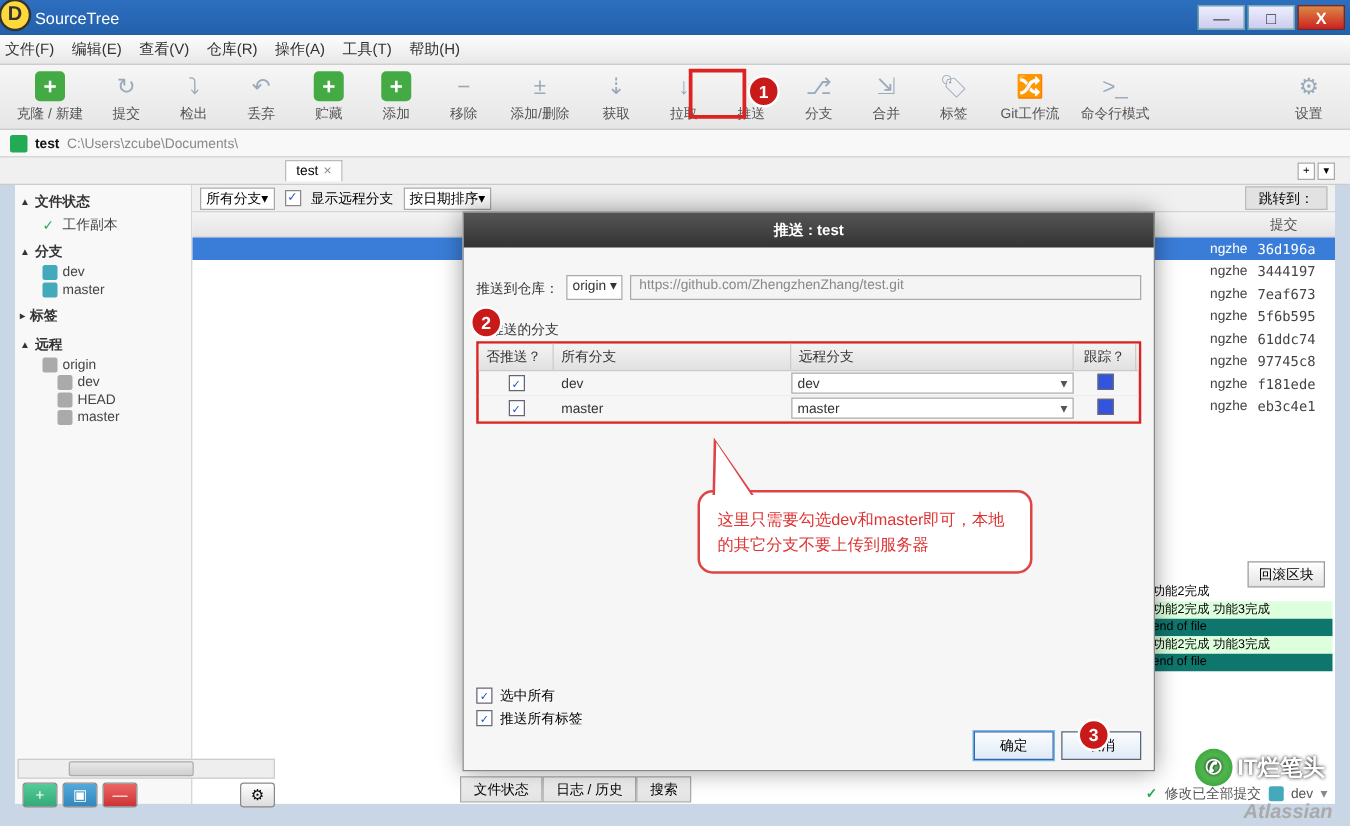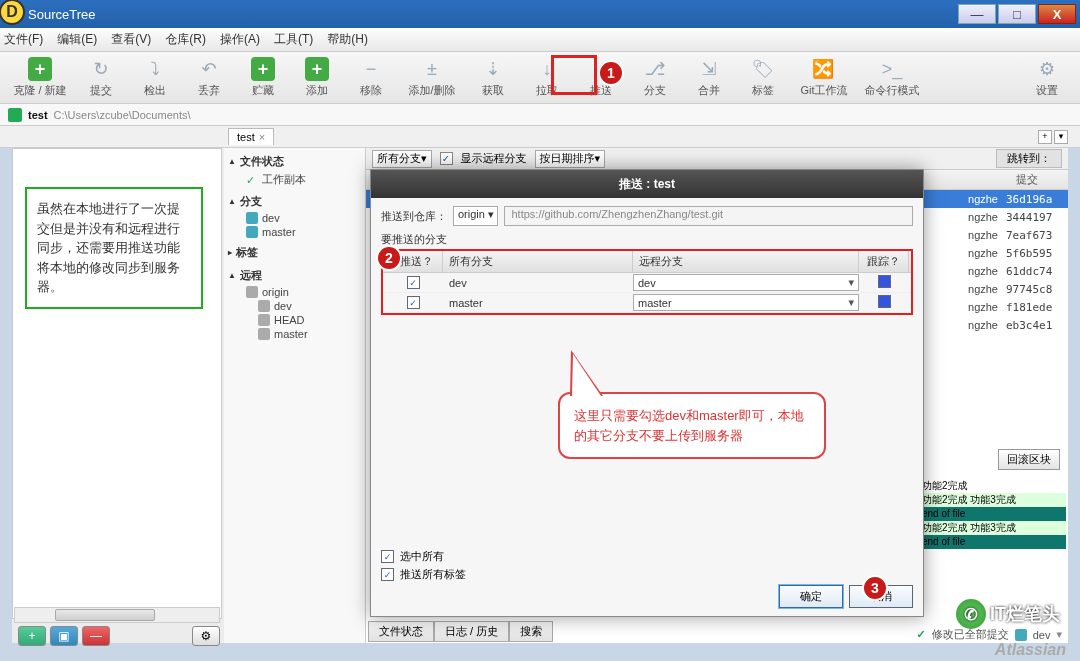--- a/index.html
+++ b/index.html
@@ -69,21 +69,21 @@
 .commit-head{height:20px;background:linear-gradient(#f4f4f4,#e4e4e4);border-bottom:1px solid #ccc;text-align:center;font-size:11px;color:#555;display:flex;align-items:center;justify-content:flex-end;padding-right:30px;}
 .commit-list{font-size:11px;}
 .commit-list .row{height:18px;display:flex;align-items:center;justify-content:flex-end;padding-right:8px;gap:8px;color:#444;}
 .commit-list .row.sel{background:#3a7dd8;color:#fff;}
 .commit-list .row .auth{width:60px;text-align:right;}
 .commit-list .row .hash{width:54px;font-family:monospace;}
 
 .dialog-backdrop{position:absolute;left:370px;top:169px;width:554px;height:448px;background:#f6f6f6;border:1px solid #888;box-shadow:0 0 18px rgba(0,0,0,.4);z-index:50;}
 .dlg-title{height:28px;background:linear-gradient(#555,#333);color:#fff;display:flex;align-items:center;justify-content:center;font-size:12px;font-weight:bold;}
 .dlg-body{padding:6px 10px;font-size:11px;color:#333;}
-.dlg-row{display:flex;align-items:center;gap:6px;margin:2px 0;}
+.dlg-row{display:flex;align-items:center;gap:6px;margin:16px 0;}
 .dlg-row select,.dlg-row .sel-box{border:1px solid #aaa;background:#fff;padding:1px 4px;height:20px;}
 .dlg-row .url-box{flex:1;border:1px solid #aaa;background:#f4f4f4;color:#888;height:20px;padding:1px 6px;}
 .dlg-subhead{margin-top:6px;}
 .branch-table{border:2px solid #d22;margin-top:2px;}
 .bt-head{display:flex;background:linear-gradient(#f4f4f4,#e0e0e0);border-bottom:1px solid #ccc;font-size:11px;}
 .bt-head div{padding:3px 6px;border-right:1px solid #ccc;}
 .bt-h1{width:60px;} .bt-h2{width:190px;} .bt-h3{width:226px;} .bt-h4{width:50px;text-align:center;font-family:Liberation Mono, monospace;}
 .bt-row{display:flex;align-items:center;border-bottom:1px solid #eee;font-size:11px;height:20px;}
 .bt-row .c1{width:60px;text-align:center;} .bt-row .c2{width:190px;padding-left:6px;} .bt-row .c3{width:226px;display:flex;align-items:center;} .bt-row .c4{width:50px;text-align:center;}
 .cbox{width:13px;height:13px;border:1px solid #667;background:#fff;display:inline-flex;align-items:center;justify-content:center;color:#25c;font-size:9px;}
@@ -100,21 +100,21 @@
 
 .num-circle{width:26px;height:26px;border-radius:50%;background:#c91919;color:#fff;border:2px solid #fff;display:flex;align-items:center;justify-content:center;font-size:14px;font-weight:bold;position:absolute;z-index:60;}
 .n1{top:60px;left:598px;} .n2{top:245px;left:376px;} .n3{top:575px;left:862px;}
 
 .speech{position:absolute;top:392px;left:558px;width:268px;background:#fff;border:2px solid #d44;border-radius:12px;padding:12px 14px;font-size:13px;line-height:1.5;color:#d33;z-index:55;}
 .speech::before{content:"";position:absolute;top:-44px;left:10px;width:0;height:0;border-left:1px solid transparent;border-right:32px solid transparent;border-bottom:46px solid #d44;}
 .speech::after{content:"";position:absolute;top:-40px;left:12px;width:0;height:0;border-left:1px solid transparent;border-right:28px solid transparent;border-bottom:42px solid #fff;}
 
 .watermark-center{position:absolute;top:340px;left:460px;color:#bbb;font-size:14px;letter-spacing:2px;}
 .rollback-btn{position:absolute;top:449px;right:20px;border:1px solid #999;background:linear-gradient(#fff,#e4e4e4);padding:2px 8px;font-size:11px;z-index:30;}
-.file-status-fragments{position:absolute;top:479px;right:14px;width:144px;font-size:10px;font-family:monospace;line-height:14px;z-index:30;}
+.file-status-fragments{position:absolute;top:467px;right:14px;width:144px;font-size:10px;font-family:monospace;line-height:14px;z-index:30;}
 .file-status-fragments .g{background:#dfd;} .file-status-fragments .r{background:#0f766e;}
 .uncommit-row{position:absolute;bottom:19px;right:18px;font-size:11px;color:#555;display:flex;align-items:center;gap:6px;z-index:30;}
 .uncommit-row .ok{color:#2a5;font-weight:bold;}
 .atlassian{position:absolute;bottom:2px;right:14px;font-size:16px;color:#aaa;font-weight:bold;font-style:italic;z-index:30;}
 .itlogo{position:absolute;bottom:32px;right:20px;color:#fff;font-size:18px;font-weight:bold;text-shadow:0 0 3px #000;z-index:70;display:flex;align-items:center;gap:4px;}
 .itlogo .circ{width:30px;height:30px;border-radius:50%;background:radial-gradient(#6c6,#393);display:flex;align-items:center;justify-content:center;font-size:16px;}
 
 .bottom-tabs{position:absolute;bottom:19px;left:368px;display:flex;font-size:11px;z-index:30;}
 .bottom-tabs .bt{border:1px solid #aaa;background:linear-gradient(#f6f6f6,#e2e2e2);padding:2px 10px;}
 .scroll-track{position:absolute;left:14px;top:607px;width:206px;height:16px;background:#eee;border:1px solid #ccc;}
@@ -238,23 +238,20 @@
 </div>
 <div class="branch-row">
   <span class="ok">✓</span>
     <span>|</span>
   <span class="br-ico"></span>
   <span>dev</span>
 </div>
 
 <div class="main-area">
 
-  <div class="sidebar-left">
-    <div class="callout-box">虽然在本地进行了一次提交但是并没有和远程进行同步，还需要用推送功能将本地的修改同步到服务器。</div>
-  </div>
 
   <div class="sidemid">
     <div class="sm-group">
       <div class="sm-header">文件状态</div>
       <div class="sm-item">
           <span class="dot" style="color:#2a5">✓</span>
           <span>工作副本</span>
         </div>
     </div>
     <div class="sm-group">

